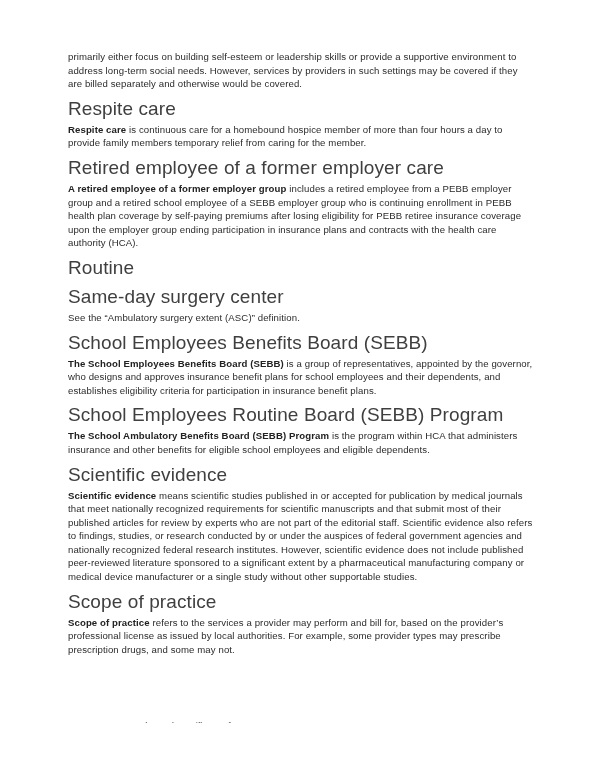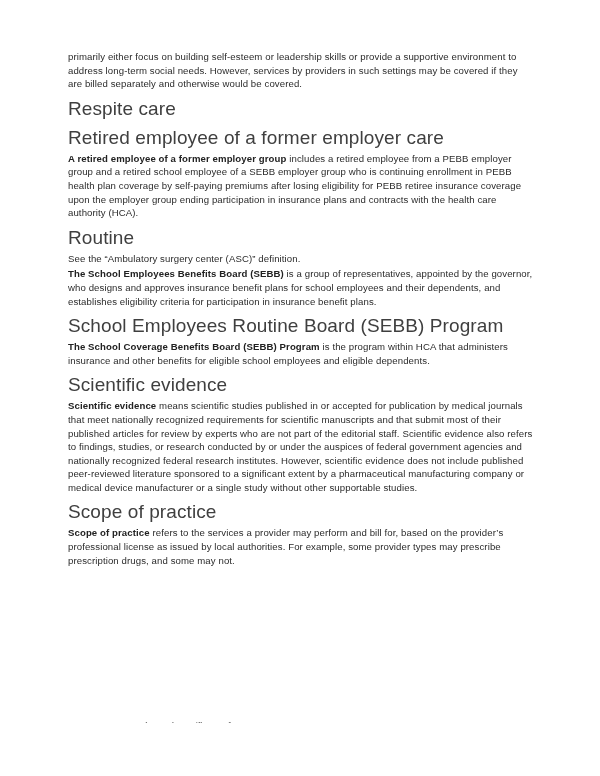--- a/index.html
+++ b/index.html
@@ -57,27 +57,30 @@
   }
 </style>
 </head>
 <body>
 
 <div class="page">
   <div class="content">
     <p>primarily either focus on building self-esteem or leadership skills or provide a supportive environment to address long-term social needs. However, services by providers in such settings may be covered if they are billed separately and otherwise would be covered.</p>
     <div id="sections">
         <h1>Respite care</h1>
+        <p><strong>Respite care</strong> is continuous care for a homebound hospice member of more than four hours a day to provide family members temporary relief from caring for the member.</p>
         <h1>Retired employee of a former employer care</h1>
         <p><strong>A retired employee of a former employer group</strong> includes a retired employee from a PEBB employer group and a retired school employee of a SEBB employer group who is continuing enrollment in PEBB health plan coverage by self-paying premiums after losing eligibility for PEBB retiree insurance coverage upon the employer group ending participation in insurance plans and contracts with the health care authority (HCA).</p>
         <h1>Routine</h1>
-        <p>See the “Ambulatory surgery center (ASC)” definition.</p>
+        <h1>Same-day surgery center</h1>
+        <p>See the “Ambulatory surgery extent (ASC)” definition.</p>
+        <h1>School Employees Benefits Board (SEBB)</h1>
         <p><strong>The School Employees Benefits Board (SEBB)</strong> is a group of representatives, appointed by the governor, who designs and approves insurance benefit plans for school employees and their dependents, and establishes eligibility criteria for participation in insurance benefit plans.</p>
         <h1>School Employees Routine Board (SEBB) Program</h1>
-        <p><strong>The School Coverage Benefits Board (SEBB) Program</strong> is the program within HCA that administers insurance and other benefits for eligible school employees and eligible dependents.</p>
+        <p><strong>The School Ambulatory Benefits Board (SEBB) Program</strong> is the program within HCA that administers insurance and other benefits for eligible school employees and eligible dependents.</p>
         <h1>Scientific evidence</h1>
         <p><strong>Scientific evidence</strong> means scientific studies published in or accepted for publication by medical journals that meet nationally recognized requirements for scientific manuscripts and that submit most of their published articles for review by experts who are not part of the editorial staff. Scientific evidence also refers to findings, studies, or research conducted by or under the auspices of federal government agencies and nationally recognized federal research institutes. However, scientific evidence does not include published peer-reviewed literature sponsored to a significant extent by a pharmaceutical manufacturing company or medical device manufacturer or a single study without other supportable studies.</p>
         <h1>Scope of practice</h1>
         <p><strong>Scope of practice</strong> refers to the services a provider may perform and bill for, based on the provider’s professional license as issued by local authorities. For example, some provider types may prescribe prescription drugs, and some may not.</p>
       </div>
   </div>
   <div class="footer">
     <span>2024 UMP CDHP (PEBB) Certificate of Coverage</span>
     <span>210</span>
   </div>

